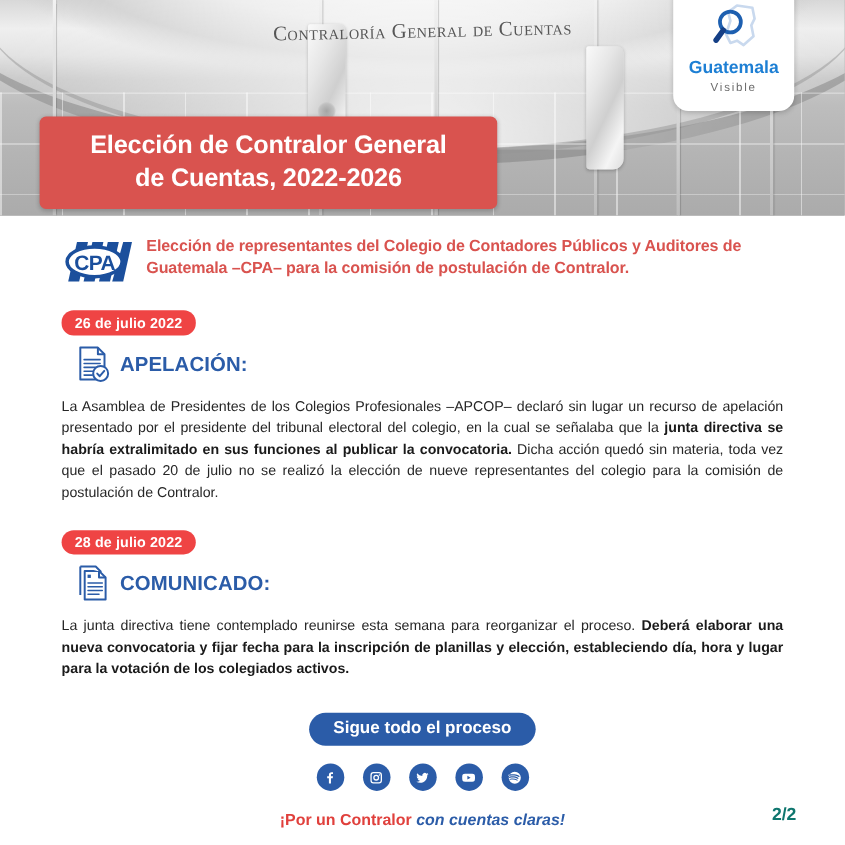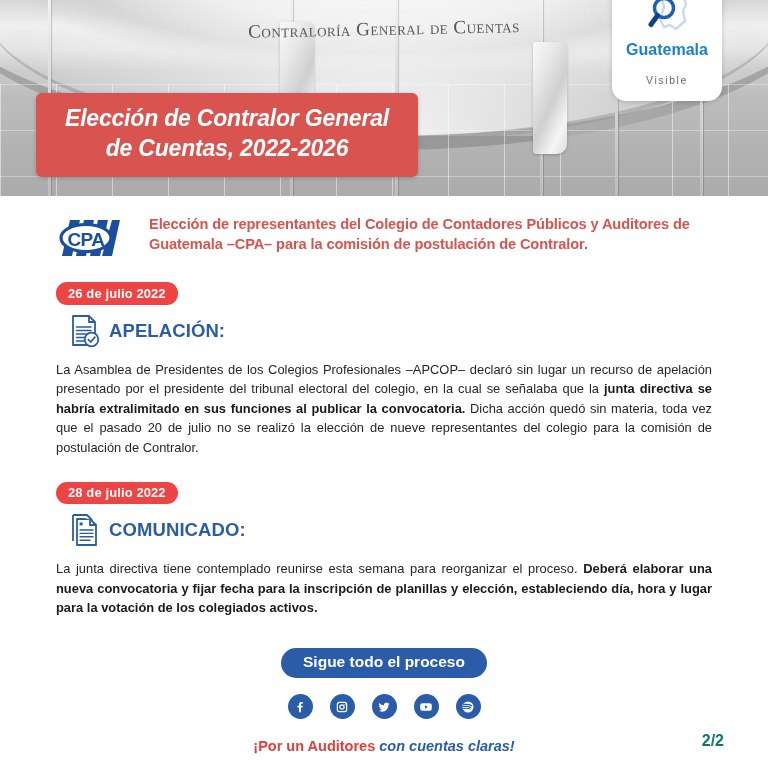--- a/index.html
+++ b/index.html
@@ -116,28 +116,27 @@
     width: 17px; height: 17px;
     border-radius: 50%;
     background: radial-gradient(circle, #9b9b9b 0%, #bcbcbc 55%, rgba(0,0,0,0) 72%);
     opacity: .85;
   }
 
   
   .title-banner {
     position: absolute;
     left: 36px;
-    top: 93px;
-    width: 382px;
+    top: 106px;
+    width: 416px;
     padding: 11px 10px 13px;
     background: #d9534f;
     border-radius: 6px;
     text-align: center;
     box-shadow: 0 1px 4px rgba(0,0,0,.2);
-    font-style: italic;
   }
   .title-banner .t-line {
     display: block;
     color: #ffffff;
     font-size: 23px;
     font-weight: bold;
     line-height: 1.3;
     letter-spacing: -0.2px;
   }
 
@@ -161,37 +160,37 @@
   .gv-name {
     color: #1d7fd4;
     font-size: 16px;
     font-weight: bold;
     line-height: 1;
   }
   .gv-sub {
     color: #6b6b6b;
     font-size: 10.5px;
     letter-spacing: 1.6px;
-    margin-top: 16px;
+    margin-top: 4px;
   }
 
   
   .body-wrap {
     position: absolute;
     left: 0;
     top: 196px;
     width: 768px;
     padding: 14px 56px 0 56px;
   }
 
   
   .cpa-row {
     display: flex;
     align-items: flex-start;
-    gap: 29px;
+    gap: 13px;
     margin-top: 4px;
   }
   .cpa-logo { flex: 0 0 auto; width: 64px; height: 44px; margin-top: 2px; }
   .cpa-text {
     color: #d9534f;
     font-size: 14.6px;
     font-weight: bold;
     line-height: 1.38;
     letter-spacing: -0.1px;
   }
@@ -419,20 +418,20 @@
           </svg>
       </a>
       <a class="soc">
         <svg viewBox="0 0 24 24">
             <path d="M12 2.6A9.4 9.4 0 1 0 12 21.4 9.4 9.4 0 0 0 12 2.6zm4.3 13.6a.75.75 0 0 1-1.03.25c-2.82-1.72-6.37-2.1-10.55-1.15a.75.75 0 1 1-.33-1.46c4.57-1.04 8.5-.6 11.66 1.33.35.21.46.67.25 1.03zm1.15-2.7a.94.94 0 0 1-1.29.31c-3.23-1.98-8.14-2.56-11.96-1.4a.94.94 0 1 1-.54-1.8c4.36-1.32 9.78-.68 13.48 1.6.44.27.58.85.31 1.29zm.1-2.82c-3.87-2.3-10.26-2.51-13.96-1.39a1.12 1.12 0 1 1-.65-2.15C7.3 6 14.35 6.25 18.8 8.9a1.12 1.12 0 1 1-1.15 1.93z"></path>
           </svg>
       </a>
     </div>
 
     <div class="tagline">
-      <span class="tag-red">¡Por un Auditores</span>
+      <span class="tag-red">¡Por un Contralor</span>
       <span class="tag-blue">con cuentas claras!</span>
     </div>
 
     <div class="page-num">2/2</div>
   </div>
 
 </div>
 
 </body></html>

